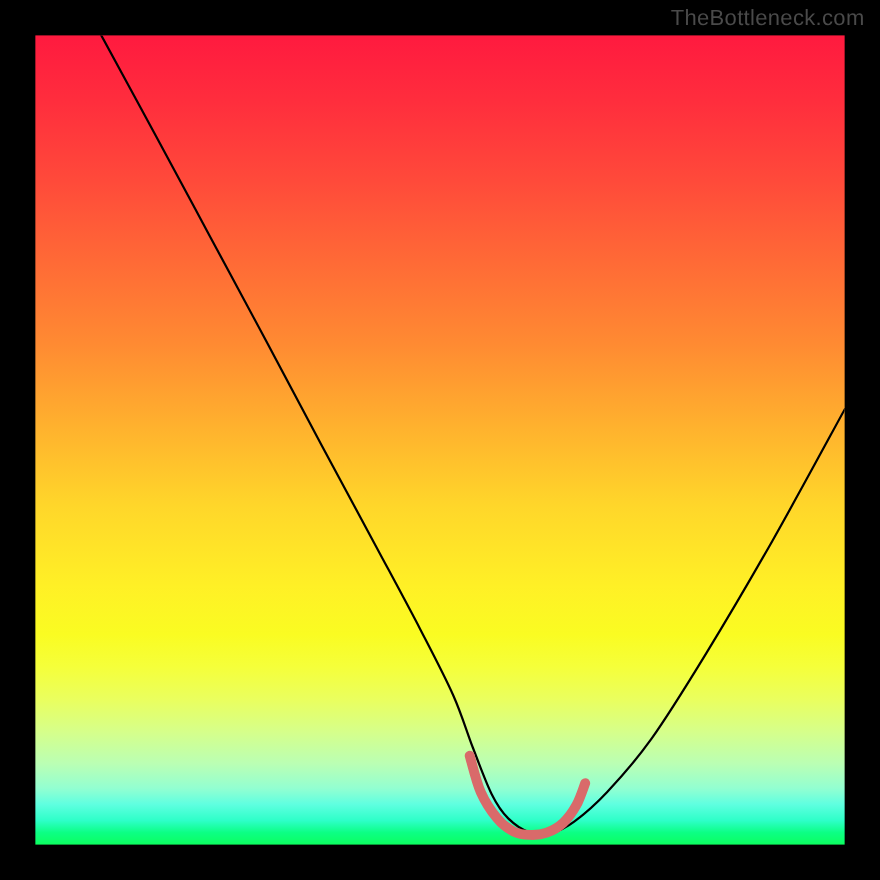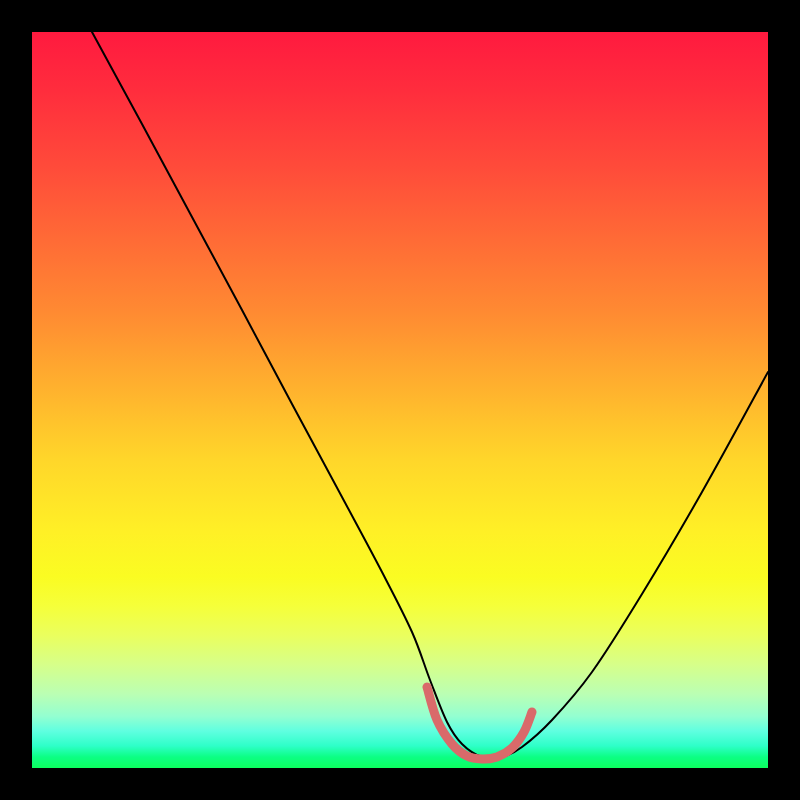--- a/index.html
+++ b/index.html
@@ -68,20 +68,21 @@
     font-size: 20px;
     font-weight: 500;
     letter-spacing: 0.3px;
   }
 </style>
 </head>
 <body>
 
 <div class="frame">
 
+  <div class="watermark">TheBottleneck.com</div>
 
   <div class="plot-area">
     <div class="gradient-bg"></div>
 
     <svg class="curve-svg" viewBox="0 0 736 736" preserveAspectRatio="none">
       <path id="main-curve-path" fill="none" stroke="#000000" stroke-width="2" stroke-linecap="round" d="M 60 0 C 68.33333333333333 15.333333333333334, 93.33333333333333 61.16666666666667, 110 92 C 126.66666666666667 122.83333333333333, 143.33333333333334 154, 160 185 C 176.66666666666666 216, 193.33333333333334 246.83333333333334, 210 278 C 226.66666666666666 309.1666666666667, 243.33333333333334 340.8333333333333, 260 372 C 276.6666666666667 403.1666666666667, 295 437, 310 465 C 325 493, 338.3333333333333 517.5, 350 540 C 361.6666666666667 562.5, 372 582, 380 600 C 388 618, 392.1666666666667 633, 398 648 C 403.8333333333333 663, 409.6666666666667 679.3333333333334, 415 690 C 420.3333333333333 700.6666666666666, 424.1666666666667 706.1666666666666, 430 712 C 435.8333333333333 717.8333333333334, 443.3333333333333 722.8333333333334, 450 725 C 456.6666666666667 727.1666666666666, 463.3333333333333 726.6666666666666, 470 725 C 476.6666666666667 723.3333333333334, 481.6666666666667 721.1666666666666, 490 715 C 498.3333333333333 708.8333333333334, 508.3333333333333 700.5, 520 688 C 531.6666666666666 675.5, 545 661, 560 640 C 575 619, 591.6666666666666 592, 610 562 C 628.3333333333334 532, 649 497, 670 460 C 691 423, 725 360, 736 340"></path>
       <path id="valley-highlight-path" fill="none" stroke="#d96a6a" stroke-width="9" stroke-linecap="round" stroke-linejoin="round" d="M 395 655 C 396.6666666666667 660.5, 400.8333333333333 678.5, 405 688 C 409.1666666666667 697.5, 415 706, 420 712 C 425 718, 430 721.5, 435 724 C 440 726.5, 445 726.8333333333334, 450 727 C 455 727.1666666666666, 460 726.8333333333334, 465 725 C 470 723.1666666666666, 475.5 720.1666666666666, 480 716 C 484.5 711.8333333333334, 488.6666666666667 706, 492 700 C 495.3333333333333 694, 498.6666666666667 683.3333333333334, 500 680"></path>
     </svg>
   </div>
 </div>

